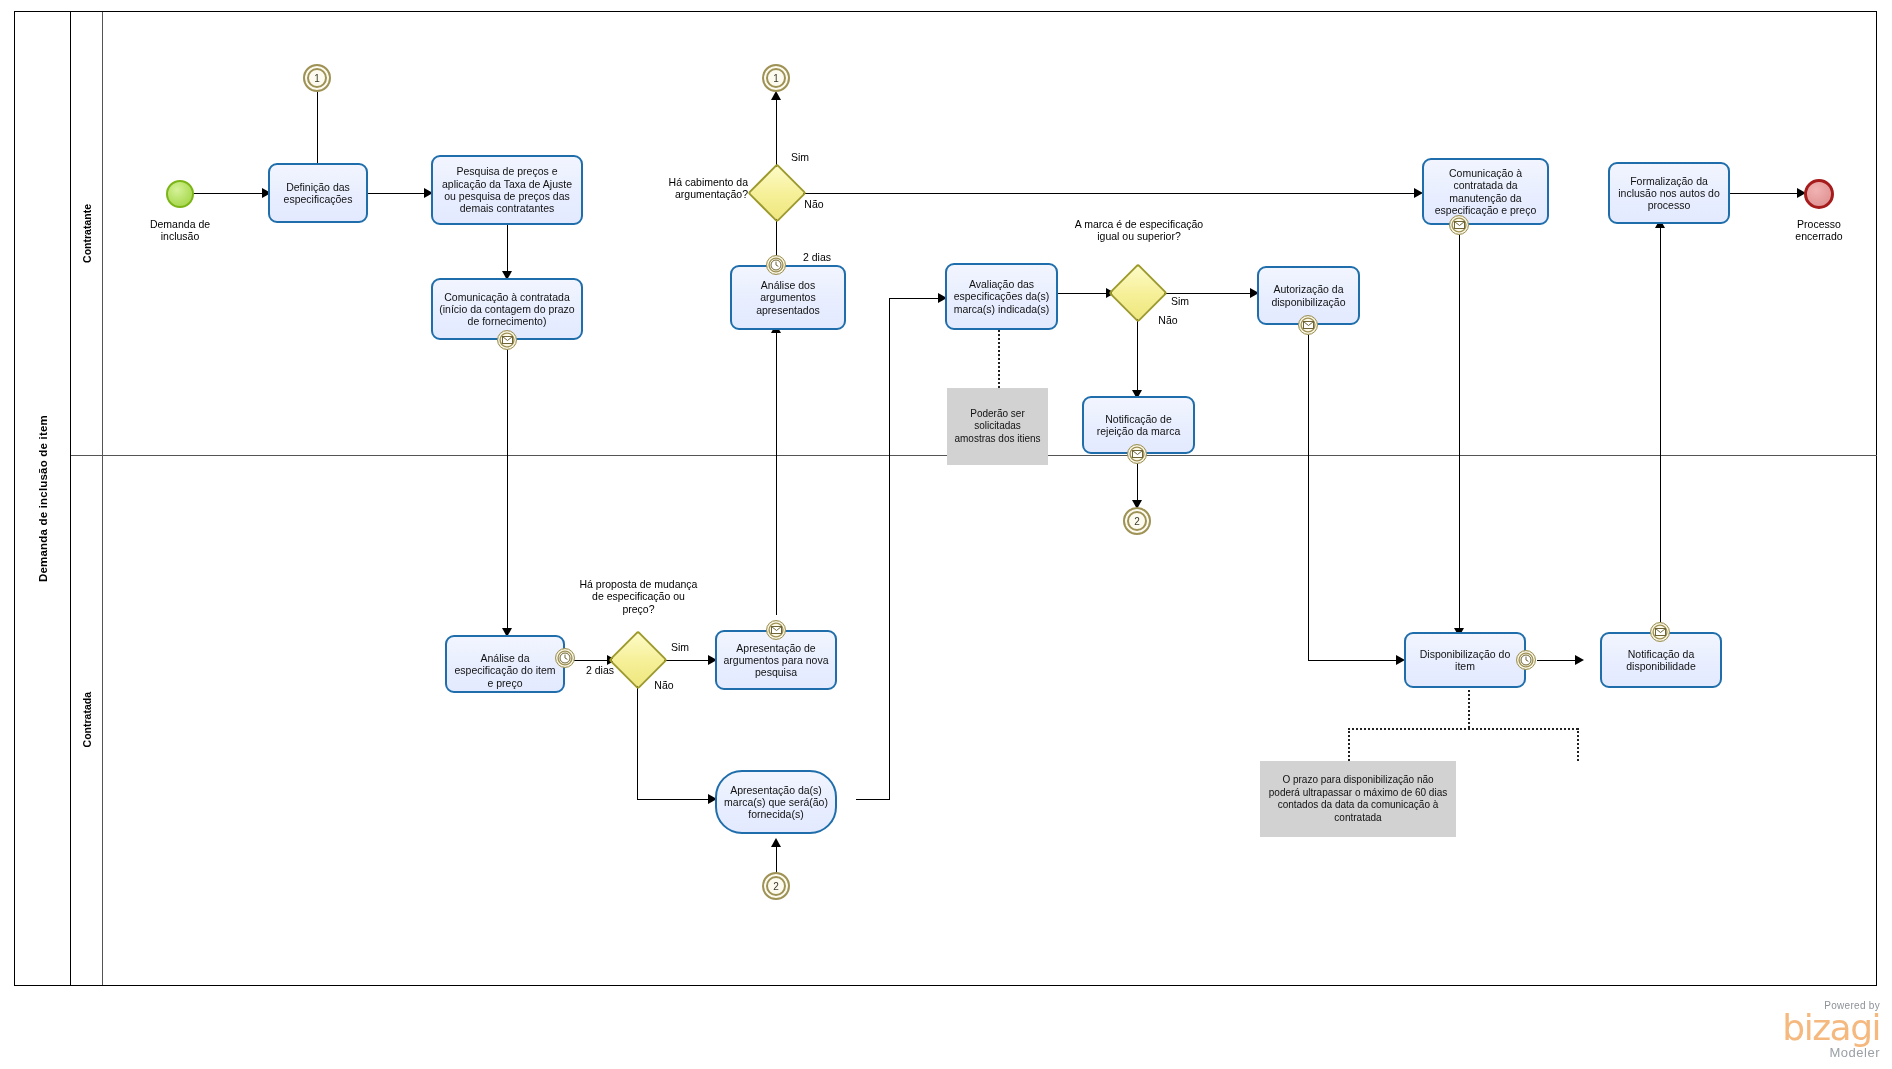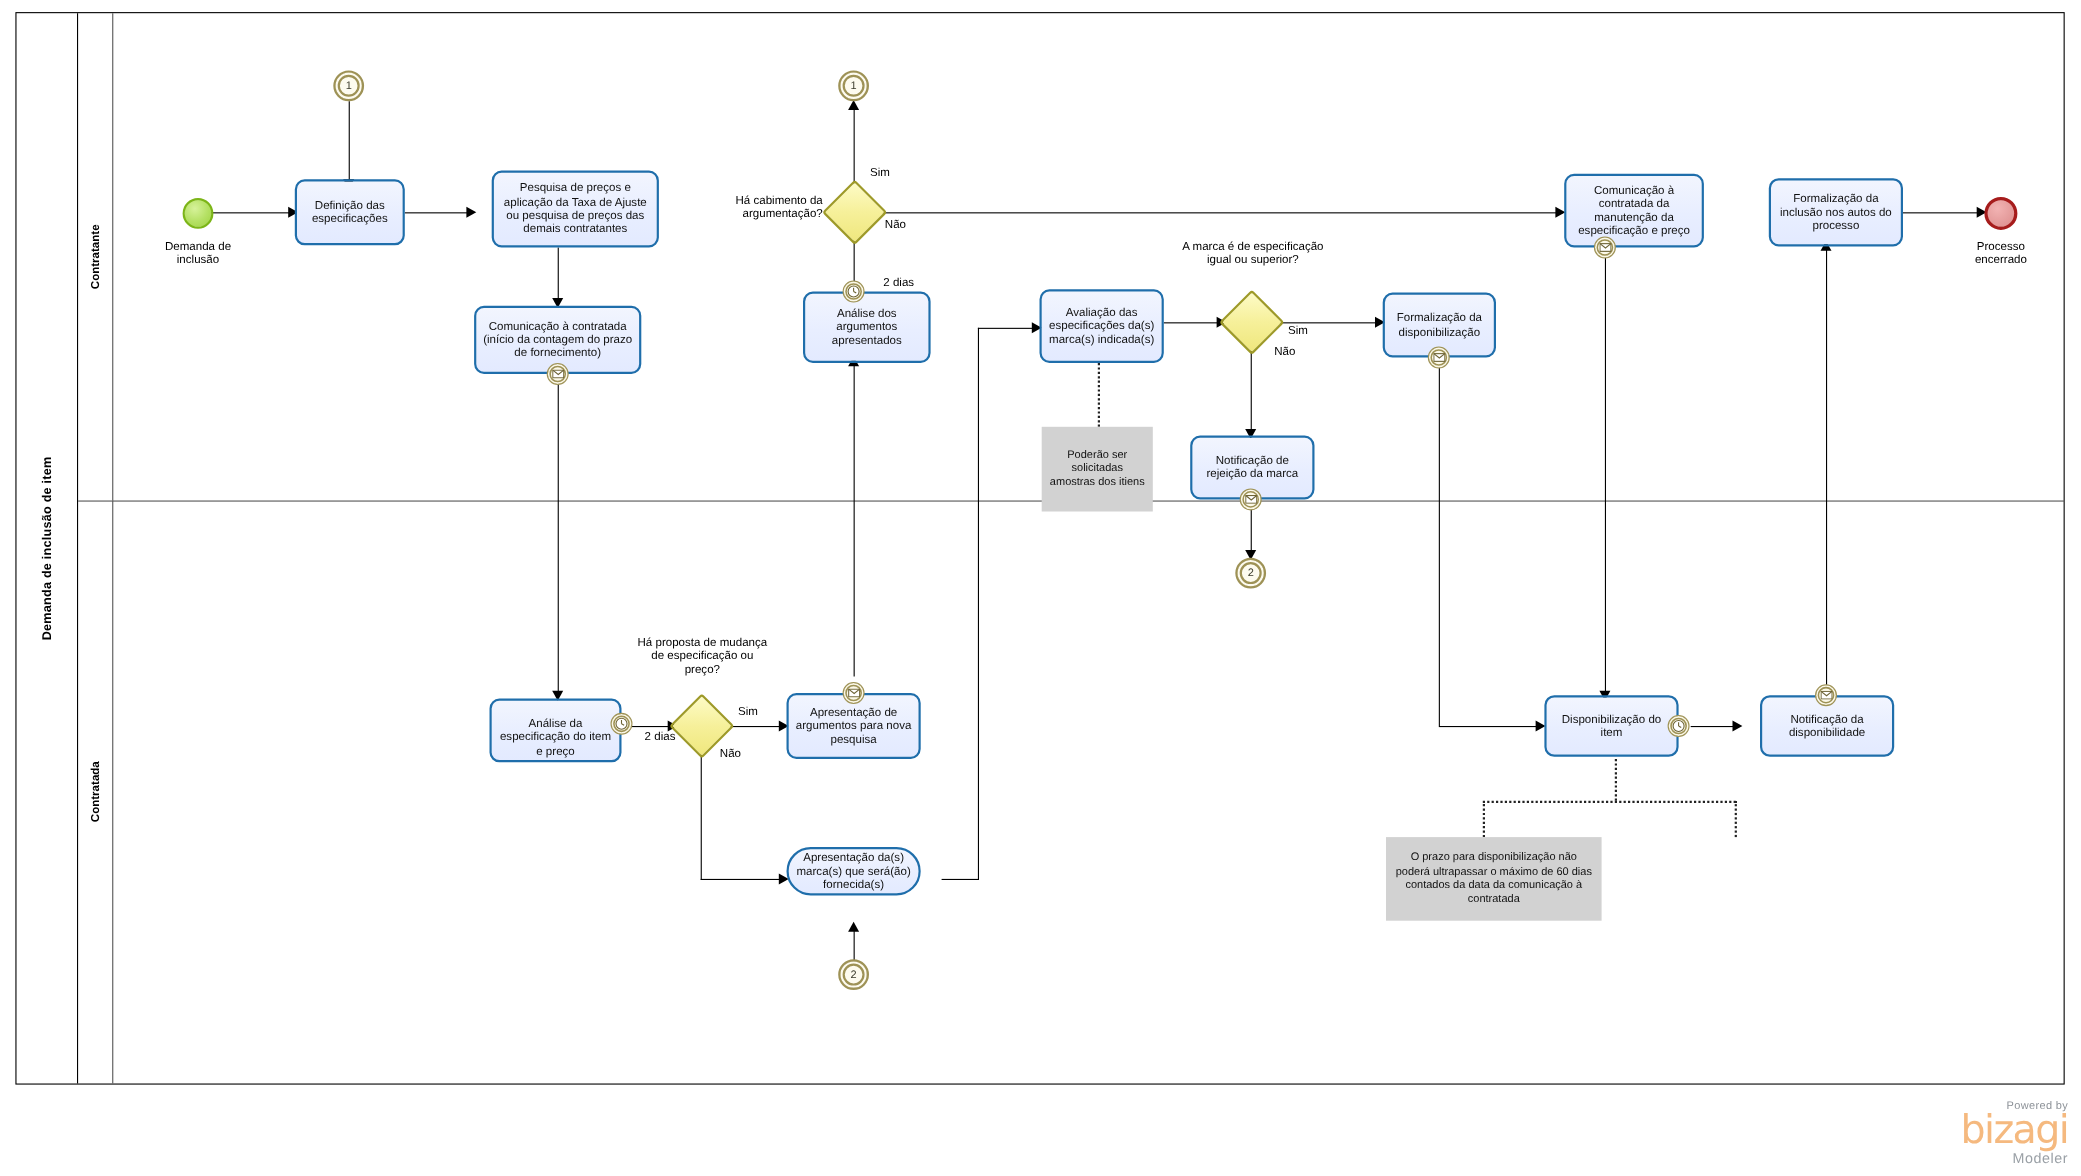--- a/index.html
+++ b/index.html
@@ -200,21 +200,21 @@
   </div>
 
   <div class="link-event" style="left:762px;top:872px;width:28px;height:28px;">
     <span>2</span>
   </div>
 
   <div class="task" style="left:268px;top:163px;width:100px;height:60px;">
     <span>Definição das especificações</span>
   </div>
 
-  <div class="task" style="left:431px;top:155px;width:152px;height:70px;margin-left:16px;">
+  <div class="task" style="left:431px;top:155px;width:152px;height:70px;">
     <span>Pesquisa de preços e aplicação da Taxa de Ajuste ou pesquisa de preços das demais contratantes</span>
   </div>
 
   <div class="task" style="left:431px;top:278px;width:152px;height:62px;">
     <span>Comunicação à contratada (início da contagem do prazo de fornecimento)</span>
   </div>
   <div class="marker" style="left:497px;top:330px;">
     <svg width="11" height="8" viewBox="0 0 11 8">
         <rect x="0.5" y="0.5" width="10" height="7" fill="#fff" stroke="#6e6436"></rect>
         <path d="M0.5 0.5 L5.5 4.5 L10.5 0.5" fill="none" stroke="#6e6436"></path>
@@ -240,21 +240,21 @@
     <span>Notificação de rejeição da marca</span>
   </div>
   <div class="marker" style="left:1127px;top:444px;">
     <svg width="11" height="8" viewBox="0 0 11 8">
         <rect x="0.5" y="0.5" width="10" height="7" fill="#fff" stroke="#6e6436"></rect>
         <path d="M0.5 0.5 L5.5 4.5 L10.5 0.5" fill="none" stroke="#6e6436"></path>
       </svg>
   </div>
 
   <div class="task" style="left:1257px;top:266px;width:103px;height:59px;">
-    <span>Formalização da disponibilização</span>
+    <span>Autorização da disponibilização</span>
   </div>
   <div class="marker" style="left:1298px;top:315px;">
     <svg width="11" height="8" viewBox="0 0 11 8">
         <rect x="0.5" y="0.5" width="10" height="7" fill="#fff" stroke="#6e6436"></rect>
         <path d="M0.5 0.5 L5.5 4.5 L10.5 0.5" fill="none" stroke="#6e6436"></path>
       </svg>
   </div>
 
   <div class="task" style="left:1422px;top:158px;width:127px;height:67px;">
     <span>Comunicação à contratada da manutenção da especificação e preço</span>
@@ -284,21 +284,21 @@
   <div class="task" style="left:715px;top:630px;width:122px;height:60px;">
     <span>Apresentação de argumentos para nova pesquisa</span>
   </div>
   <div class="marker" style="left:766px;top:620px;">
     <svg width="11" height="8" viewBox="0 0 11 8">
         <rect x="0.5" y="0.5" width="10" height="7" fill="#fff" stroke="#6e6436"></rect>
         <path d="M0.5 0.5 L5.5 4.5 L10.5 0.5" fill="none" stroke="#6e6436"></path>
       </svg>
   </div>
 
-  <div class="task" style="left:715px;top:770px;width:122px;height:44px;border-radius:27px;">
+  <div class="task" style="left:715px;top:770px;width:122px;height:64px;border-radius:27px;">
     <span>Apresentação da(s) marca(s) que será(ão) fornecida(s)</span>
   </div>
 
   <div class="task" style="left:1404px;top:632px;width:122px;height:56px;">
     <span>Disponibilização do item</span>
   </div>
   <div class="marker" style="left:1516px;top:650px;">
     <svg width="12" height="12" viewBox="0 0 12 12">
         <circle cx="6" cy="6" r="5" fill="#fff" stroke="#6e6436"></circle>
         <path d="M6 6 L6 2.6 M6 6 L8.4 7.4" stroke="#6e6436" stroke-width="1" fill="none"></path>

